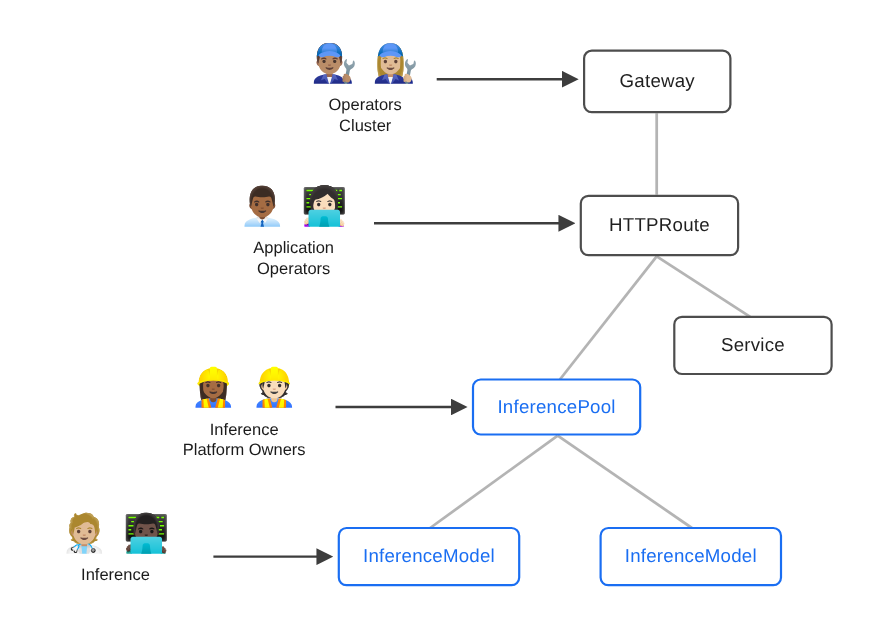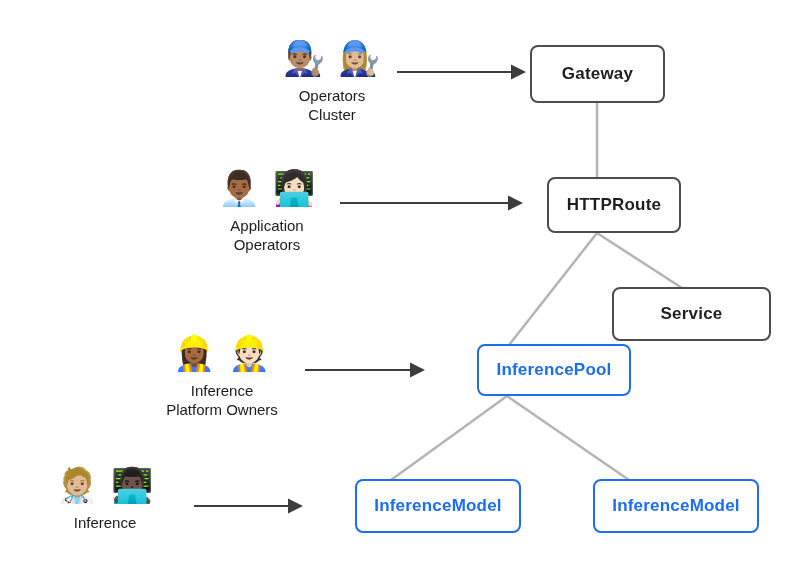--- a/index.html
+++ b/index.html
@@ -22,26 +22,26 @@
   .edge{stroke:var(--connector);stroke-width:2.5;}
   .arrow{stroke:var(--arrow);stroke-width:2.2;}
   #arrowhead path{fill:var(--arrow);}
   .node{
     position:absolute;
     display:flex;align-items:center;justify-content:center;
     background:#ffffff;
     border:2.5px solid var(--node-border);
     border-radius:8px;
     box-sizing:border-box;
-    font-weight:bold;
+    font-weight:normal;
     font-size:17px;
     color:var(--text);
     letter-spacing:.2px;
   }
-  .node.accent{border-color:var(--accent);color:var(--accent);margin-left:48px;}
+  .node.accent{border-color:var(--accent);color:var(--accent);}
   .persona{
     position:absolute;
     width:170px;
     text-align:center;
   }
   .emoji-row{
     height:50px;
     line-height:48px;
     font-size:34px;
     font-family:sans-serif;
@@ -119,25 +119,25 @@
     </div>
     <div class="persona-label">
       <div>Inference</div>
     </div>
   </div>
 
   <div class="node neutral" style="left:530px;top:45px;width:135px;height:58px;">
     <span>Gateway</span>
   </div>
 
-  <div class="node neutral" style="left:527px;top:177px;width:134px;height:56px;margin-left:20px;">
+  <div class="node neutral" style="left:527px;top:177px;width:145px;height:56px;">
     <span>HTTPRoute</span>
   </div>
 
-  <div class="node neutral" style="left:612px;top:287px;width:159px;height:54px;">
+  <div class="node neutral" style="left:612px;top:287px;width:145px;height:54px;">
     <span>Service</span>
   </div>
 
   <div class="node accent" style="left:429px;top:344px;width:154px;height:52px;">
     <span>InferencePool</span>
   </div>
 
   <div class="node accent" style="left:307px;top:479px;width:166px;height:54px;">
     <span>InferenceModel</span>
   </div>

